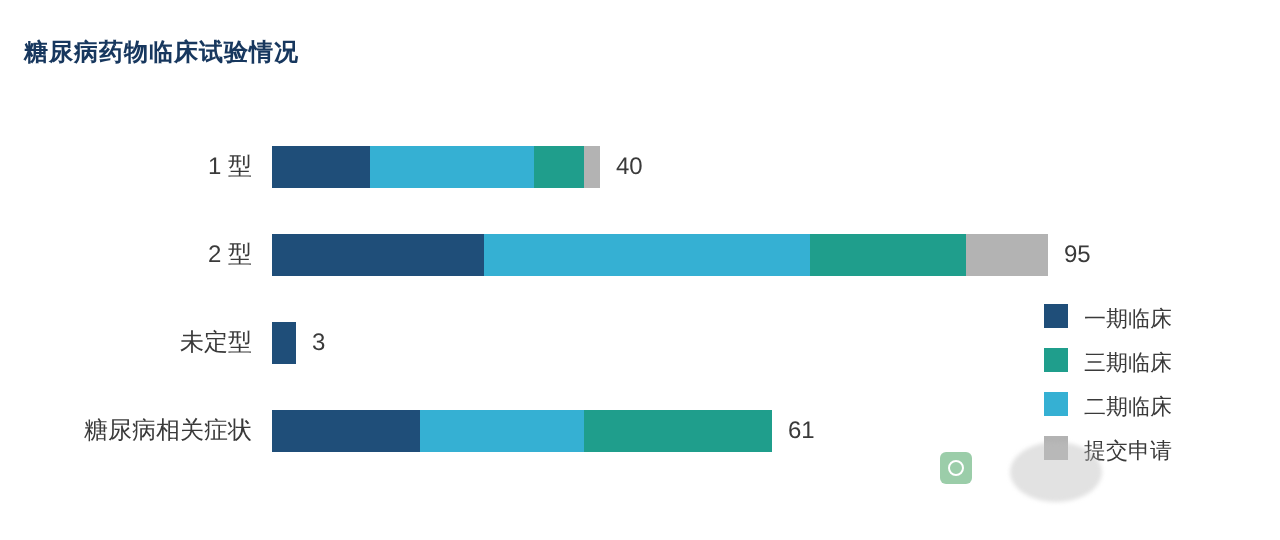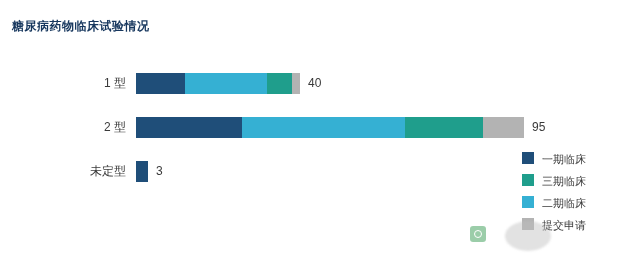--- a/index.html
+++ b/index.html
@@ -159,20 +159,31 @@
     <div class="row" style="top:96px;">
       <div class="row-label">未定型</div>
       <div class="bar-area">
         <div class="bar-stack">
           <div class="seg" style="width:12px;background:#1f4e79;"></div>
         </div>
         <div class="bar-value" style="left:20px;">3</div>
       </div>
     </div>
 
+    <div class="row" style="top:140px;">
+      <div class="row-label">糖尿病相关症状</div>
+      <div class="bar-area">
+        <div class="bar-stack">
+          <div class="seg" style="width:74px;background:#1f4e79;"></div>
+          <div class="seg" style="width:82px;background:#35b0d3;"></div>
+          <div class="seg" style="width:94px;background:#1f9e8c;"></div>
+        </div>
+        <div class="bar-value" style="left:258px;">61</div>
+      </div>
+    </div>
 
   </div>
 
   <div class="legend">
     <div class="legend-item">
       <span class="legend-swatch" style="background:#1f4e79;"></span>
       <span class="legend-label">一期临床</span>
     </div>
     <div class="legend-item">
       <span class="legend-swatch" style="background:#1f9e8c;"></span>

